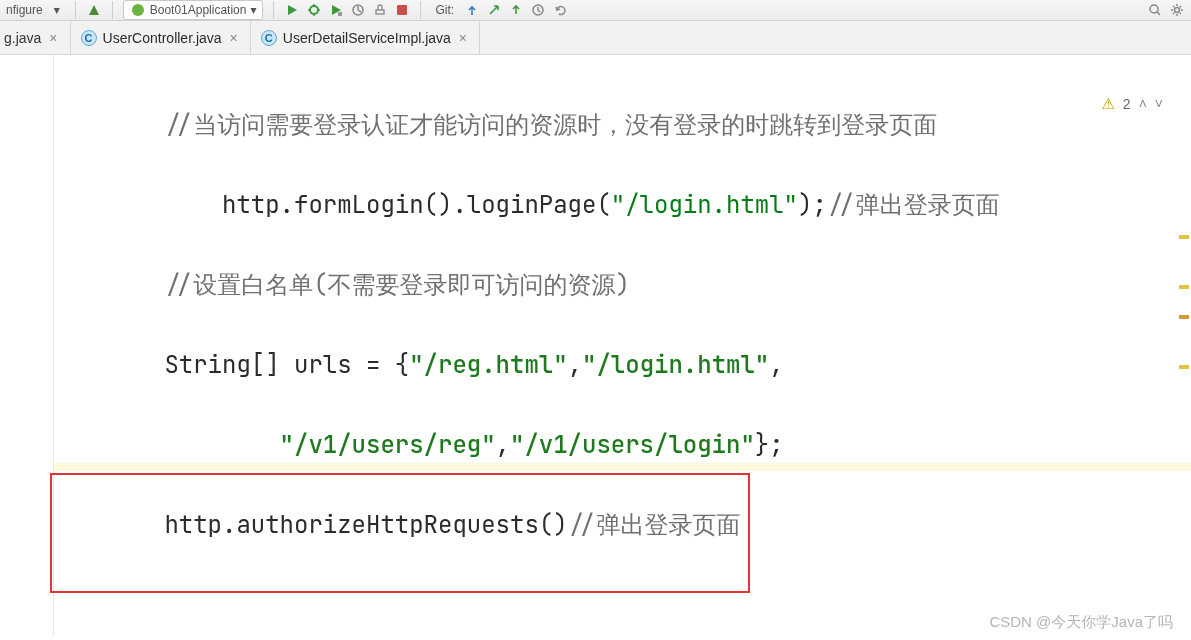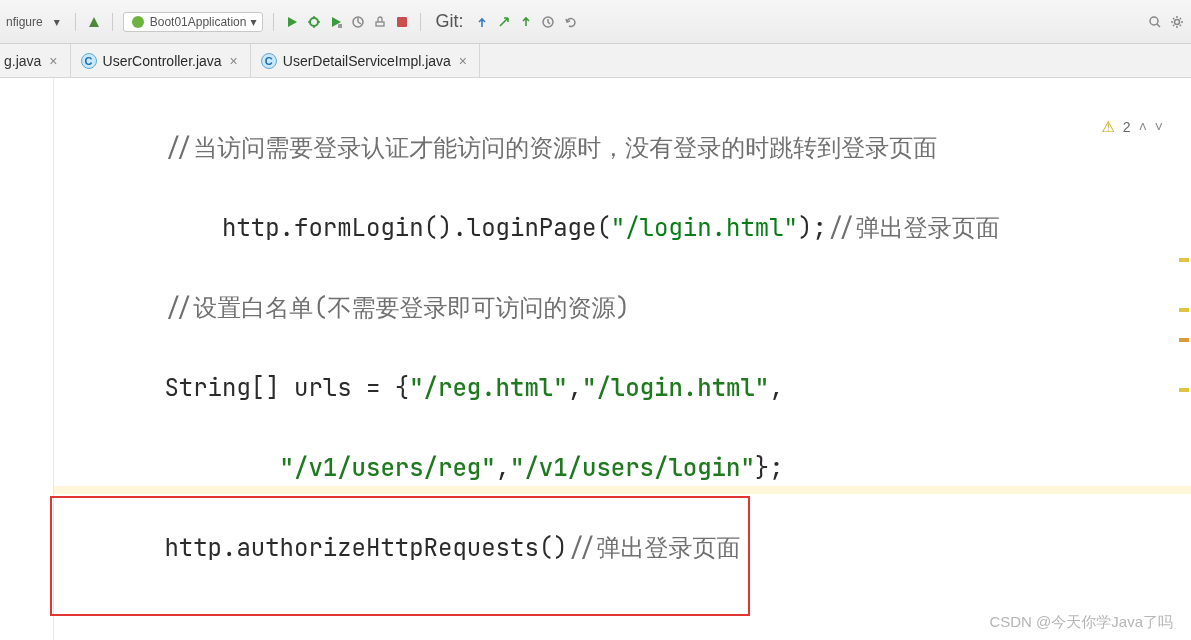--- a/index.html
+++ b/index.html
@@ -5,39 +5,39 @@
   * { box-sizing: border-box; margin: 0; padding: 0; }
   body {
     font-family: "Segoe UI", Arial, sans-serif;
     background: #fff;
     width: 1191px;
     height: 640px;
     overflow: hidden;
     position: relative;
   }
   .toolbar {
-    height: 44px;
+    height: 21px;
     background: linear-gradient(#f6f6f6,#ececec);
     border-bottom: 1px solid #d0d0d0;
     display: flex;
     align-items: center;
     padding: 0 6px;
     gap: 6px;
     font-size: 12px;
     color: #555;
   }
   .toolbar .runcfg {
     display: flex; align-items: center;
     border: 1px solid #c8c8c8; background:#fff;
     padding: 1px 6px; border-radius: 3px;
     gap: 4px;
   }
   .toolbar .sep { width:1px; height:18px; background:#ccc; margin:0 4px;}
   .toolbar .ticon { width:16px; height:16px; display:inline-flex; align-items:center; justify-content:center;}
-  .gitlabel { color:#555; font-size:18px; padding:0 4px;}
+  .gitlabel { color:#555; font-size:12px; padding:0 4px;}
   .spacer { flex:1; }
   .tabs {
     height: 34px;
     background: #f2f2f2;
     border-bottom: 1px solid #d6d6d6;
     display: flex;
     align-items: stretch;
     padding-left: 0;
   }
   .tab {

